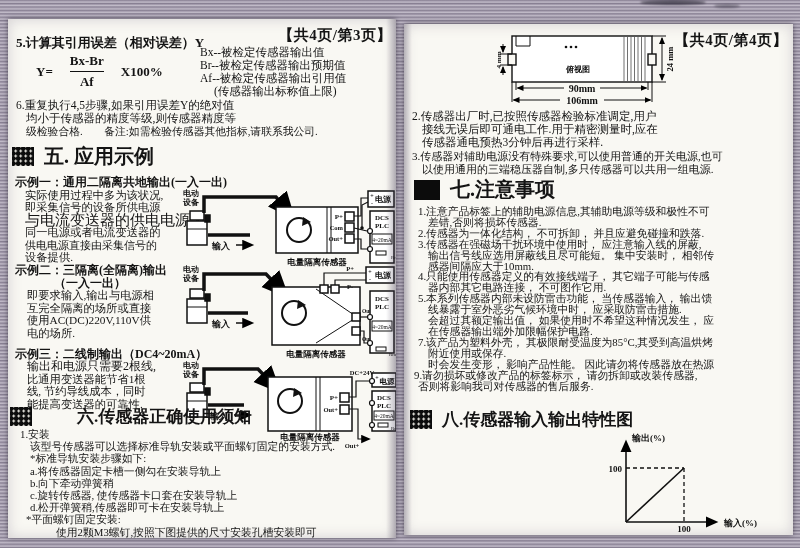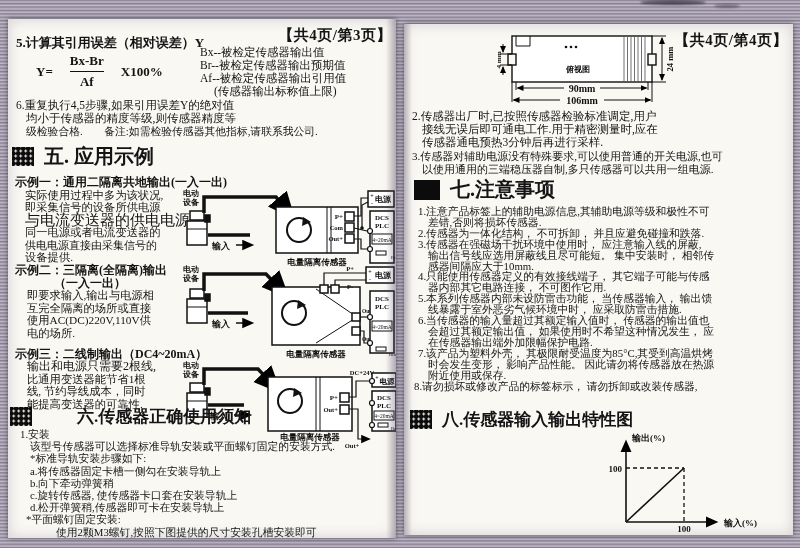--- a/index.html
+++ b/index.html
@@ -376,27 +376,27 @@
     <div class="ln sm-ln">1.注意产品标签上的辅助电源信息,其辅助电源等级和极性不可</div>
     <div class="ln sm-ln i1">差错,否则将损坏传感器.</div>
     <div class="ln sm-ln">2.传感器为一体化结构， 不可拆卸， 并且应避免碰撞和跌落.</div>
     <div class="ln sm-ln">3.传感器在强磁场干扰环境中使用时， 应注意输入线的屏蔽,</div>
     <div class="ln sm-ln i1">输出信号线应选用屏蔽线且尽可能短。 集中安装时， 相邻传</div>
     <div class="ln sm-ln i1">感器间隔应大于10mm.</div>
     <div class="ln sm-ln">4.只能使用传感器定义的有效接线端子， 其它端子可能与传感</div>
     <div class="ln sm-ln i1">器内部其它电路连接， 不可图作它用.</div>
     <div class="ln sm-ln">5.本系列传感器内部未设防雷击功能， 当传感器输入， 输出馈</div>
     <div class="ln sm-ln i1">线暴露于室外恶劣气候环境中时， 应采取防雷击措施.</div>
-    <div class="ln sm-ln">6.当传感器的输入量超过其额定输入值时， 传感器的输出值也</div>
     <div class="ln sm-ln i1">会超过其额定输出值， 如果使用时不希望这种情况发生， 应</div>
     <div class="ln sm-ln i1">在传感器输出端外加限幅保护电路.</div>
     <div class="ln sm-ln">7.该产品为塑料外壳， 其极限耐受温度为85°C,其受到高温烘烤</div>
+    <div class="ln sm-ln i1">附近使用或保存.</div>
     <div class="ln sm-ln i1">时会发生变形， 影响产品性能。 因此请勿将传感器放在热源</div>
-    <div class="ln sm-ln i1">附近使用或保存.</div>
-    <div class="ln sm-ln" style="margin-left:-4px;">8.请勿损坏或修改产品的标签标示， 请勿拆卸或改装传感器,</div>
+    <div class="ln sm-ln" style="margin-left:-4px;">9.请勿损坏或修改产品的标签标示， 请勿拆卸或改装传感器,</div>
+    <div class="ln sm-ln">否则将影响我司对传感器的售后服务.</div>
   </div>
 
   <div class="sec-hd" style="left:6px;top:384px;">
     <span class="sec-icon"></span>
     <span class="sec-title t17">八.传感器输入输出特性图</span>
   </div>
 
   <svg style="left:192px;top:402px;" width="190" height="108" viewBox="0 0 190 108">
     <defs>
         <marker id="ga" markerWidth="10" markerHeight="10" refX="6.5" refY="3.5" orient="auto">

